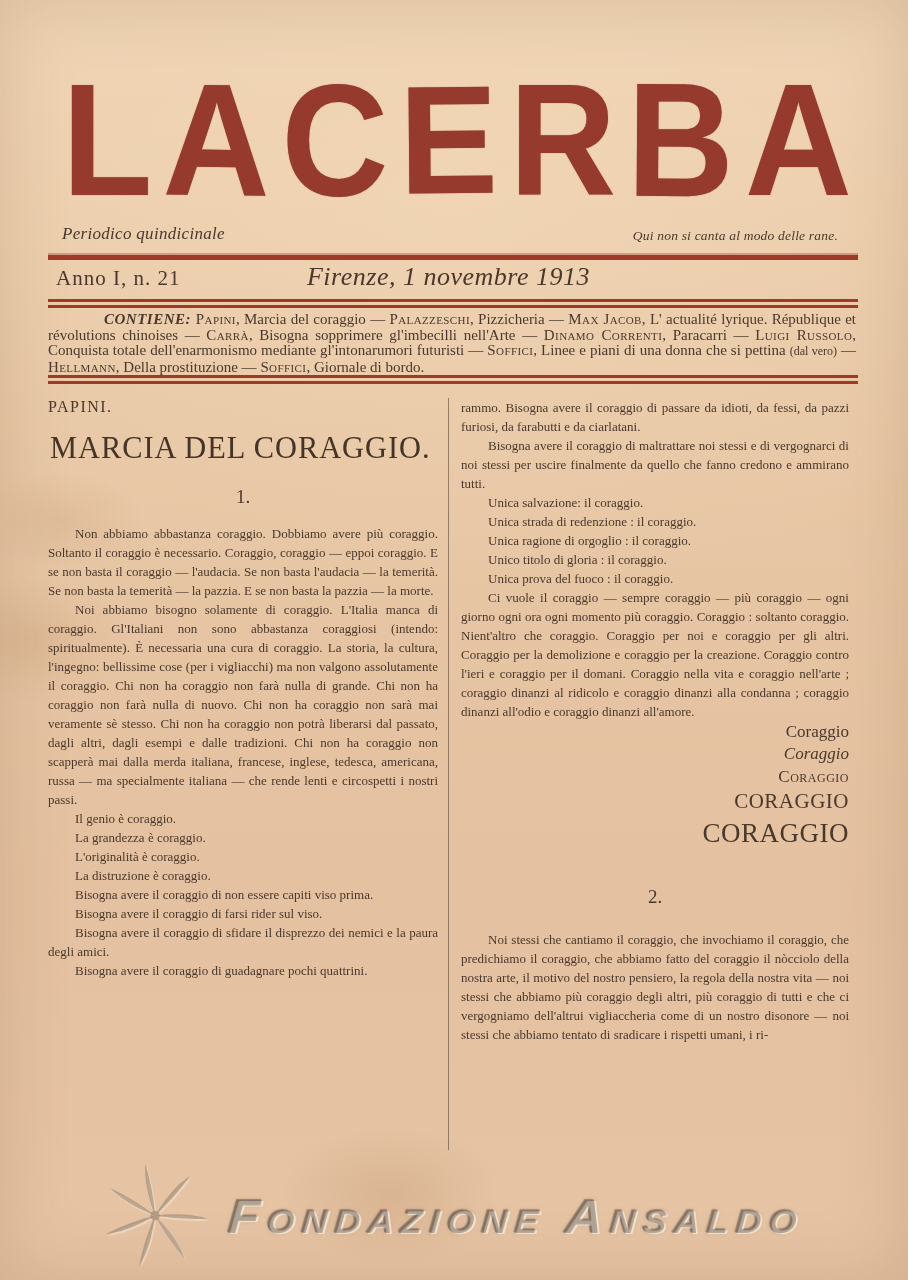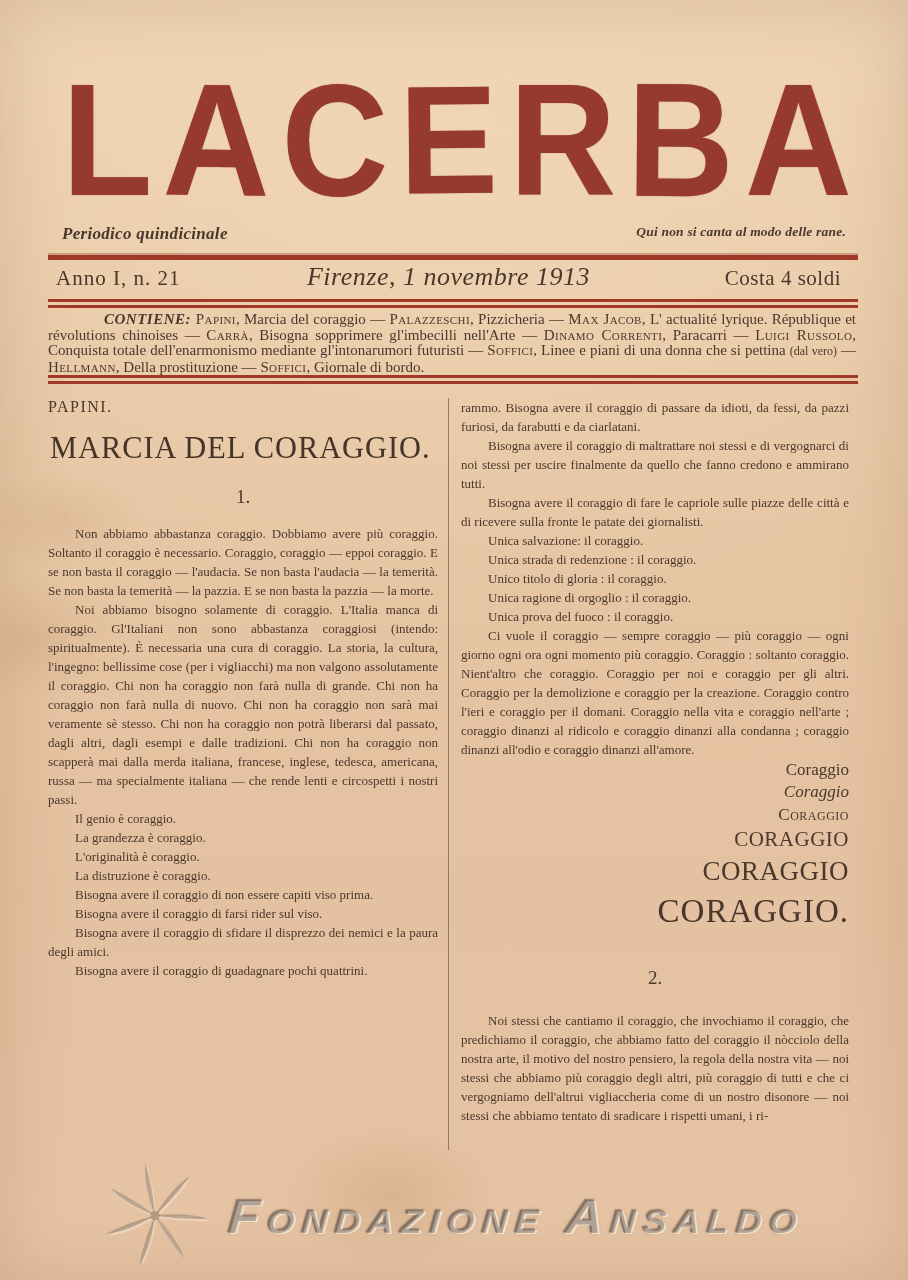--- a/index.html
+++ b/index.html
@@ -31,22 +31,22 @@
     color:#963a2e;
     transform:scaleY(1.08);
     text-shadow:0 0 1px rgba(130,45,35,.6);
   }
   .masthead span:nth-child(2){ transform:scaleY(1.08) rotate(.6deg); }
   .masthead span:nth-child(4){ transform:scaleY(1.04) rotate(-.5deg); }
   .masthead span:nth-child(6){ transform:scaleY(1.1) rotate(.4deg); }
 
   
   .subrow {
-    position:absolute; top:224px; left:62px; right:62px;
-    display:flex; justify-content:space-between; align-items:flex-start;font-weight:bold;
+    position:absolute; top:224px; left:62px; right:70px;
+    display:flex; justify-content:space-between; align-items:flex-end;
   }
   .periodico { font-style:italic; font-size:17px; letter-spacing:.3px; }
   .motto { font-style:italic; font-size:13.5px; letter-spacing:.2px; }
 
   .rule { position:absolute; left:48px; right:50px; background:#9f3a28; }
   .rule-single { top:255px; height:5px; box-shadow:0 -2px 0 rgba(159,58,40,.35); }
   .rule-double { height:9px; background:none; border-top:3px solid #9f3a28; border-bottom:3px solid #9f3a28; }
   .rule-a { top:299px; }
   .rule-b { top:375px; }
 
@@ -132,21 +132,20 @@
   <div class="subrow">
     <span class="periodico">Periodico quindicinale</span>
     <span class="motto">Qui non si canta al modo delle rane.</span>
   </div>
 
   <div class="rule rule-single"></div>
 
   <div class="annorow">
     <span class="anno">Anno I, n. 21</span>
     <span class="firenze">Firenze, 1 novembre 1913</span>
-    <span class="costa">Costa 4 soldi</span>
   </div>
 
   <div class="rule rule-double rule-a"></div>
 
   <div class="contents" id="contents"><span class="seg-label">CONTIENE: </span><span class="seg-sc">Papini</span><span class="seg-plain">, Marcia del coraggio — </span><span class="seg-sc">Palazzeschi</span><span class="seg-plain">, Pizzicheria — </span><span class="seg-sc">Max Jacob</span><span class="seg-plain">, L' actualité lyrique. République et révolutions chinoises — </span><span class="seg-sc">Carrà</span><span class="seg-plain">, Bisogna sopprimere gl'imbecilli nell'Arte — </span><span class="seg-sc">Dinamo Correnti</span><span class="seg-plain">, Paracarri — </span><span class="seg-sc">Luigi Russolo</span><span class="seg-plain">, Conquista totale dell'enarmonismo mediante gl'intonarumori futuristi — </span><span class="seg-sc">Soffici</span><span class="seg-plain">, Linee e piani di una donna che si pettina </span><span class="seg-small">(dal vero)</span><span class="seg-plain"> — </span><span class="seg-sc">Hellmann</span><span class="seg-plain">, Della prostituzione — </span><span class="seg-sc">Soffici</span><span class="seg-plain">, Giornale di bordo.</span></div>
 
   <div class="rule rule-double rule-b"></div>
 
   <div class="columns">
     <div class="col col-left">
@@ -164,35 +163,33 @@
           <p class="body-p indent">Bisogna avere il coraggio di farsi rider sul viso.</p>
           <p class="body-p indent">Bisogna avere il coraggio di sfidare il disprezzo dei nemici e la paura degli amici.</p>
           <p class="body-p indent">Bisogna avere il coraggio di guadagnare pochi quattrini.</p>
         </div>
     </div>
     <div class="divider"></div>
     <div class="col col-right">
       <div id="right-paras-1">
           <p class="body-p">rammo. Bisogna avere il coraggio di passare da idioti, da fessi, da pazzi furiosi, da farabutti e da ciarlatani.</p>
           <p class="body-p indent">Bisogna avere il coraggio di maltrattare noi stessi e di vergognarci di noi stessi per uscire finalmente da quello che fanno credono e ammirano tutti.</p>
-          <p class="body-p indent">Bisogna avere il coraggio di fare le capriole sulle piazze delle città e di ricevere sulla fronte le patate dei giornalisti.</p>
           <p class="body-p indent">Unica salvazione: il coraggio.</p>
           <p class="body-p indent">Unica strada di redenzione : il coraggio.</p>
+          <p class="body-p indent">Unica ragione di orgoglio : il coraggio.</p>
           <p class="body-p indent">Unico titolo di gloria : il coraggio.</p>
-          <p class="body-p indent">Unica ragione di orgoglio : il coraggio.</p>
           <p class="body-p indent">Unica prova del fuoco : il coraggio.</p>
           <p class="body-p indent">Ci vuole il coraggio — sempre coraggio — più coraggio — ogni giorno ogni ora ogni momento più coraggio. Coraggio : soltanto coraggio. Nient'altro che coraggio. Coraggio per noi e coraggio per gli altri. Coraggio per la demolizione e coraggio per la creazione. Coraggio contro l'ieri e coraggio per il domani. Coraggio nella vita e coraggio nell'arte ; coraggio dinanzi al ridicolo e coraggio dinanzi alla condanna ; coraggio dinanzi all'odio e coraggio dinanzi all'amore.</p>
         </div>
       <div class="stack" id="coraggio-stack">
           <p class="stk-regular">Coraggio</p>
           <p class="stk-italic">Coraggio</p>
           <p class="stk-smallcaps">Coraggio</p>
           <p class="stk-caps-small">CORAGGIO</p>
           <p class="stk-caps-medium">CORAGGIO</p>
-          <p class="stk-caps-large">CORAGGIO.</p>
         </div>
       <div class="sec-num sec-num-2">2.</div>
       <div id="right-paras-2">
           <p class="body-p indent">Noi stessi che cantiamo il coraggio, che invochiamo il coraggio, che predichiamo il coraggio, che abbiamo fatto del coraggio il nòcciolo della nostra arte, il motivo del nostro pensiero, la regola della nostra vita — noi stessi che abbiamo più coraggio degli altri, più coraggio di tutti e che ci vergogniamo dell'altrui vigliaccheria come di un nostro disonore — noi stessi che abbiamo tentato di sradicare i rispetti umani, i ri-</p>
         </div>
     </div>
   </div>
 
   <div class="watermark">
     <svg class="wm-logo" viewBox="0 0 120 120">

